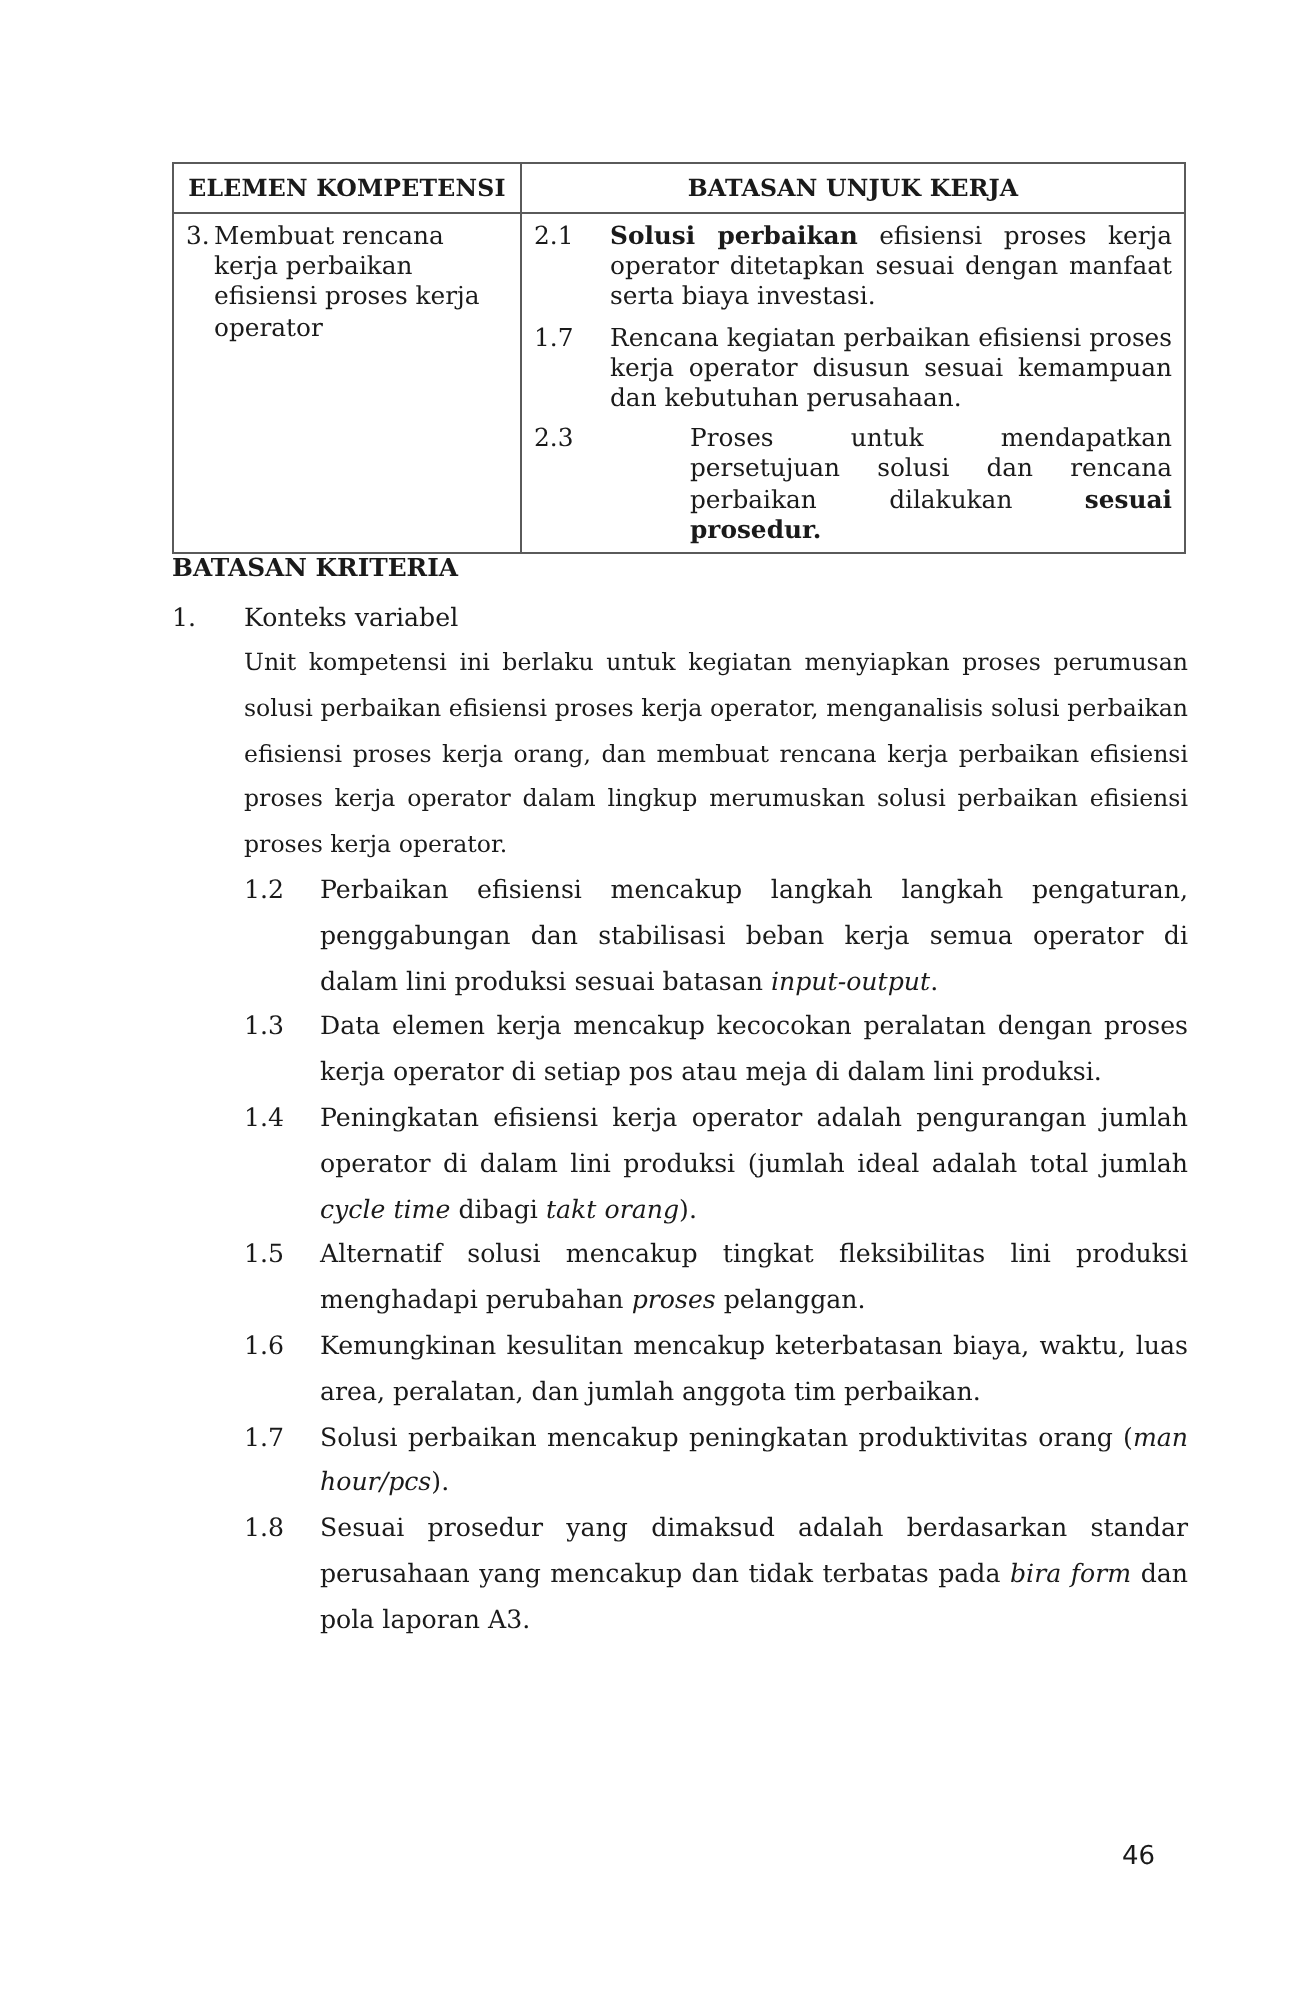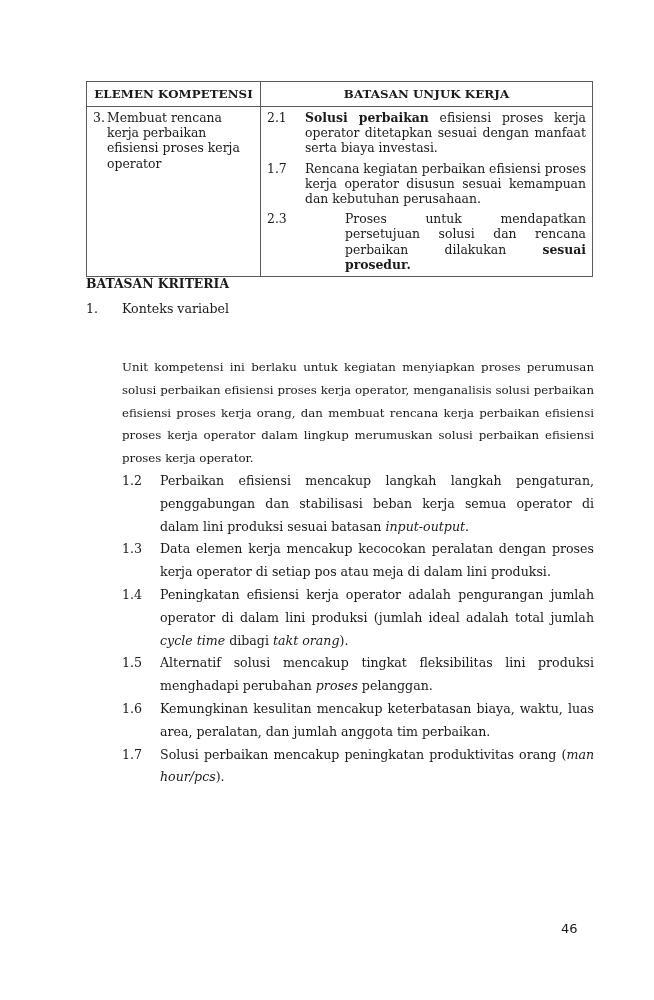--- a/index.html
+++ b/index.html
@@ -44,21 +44,21 @@
   }
   .list1 {
     position: absolute; left: 86px; top: 295px; width: 508px;
     font-size: 12.6px;
   }
   .l1 { display: flex; line-height: 19px; }
   .l1 .num { width: 36px; flex: none; }
   .item2 { display: flex; line-height: 22.8px; }
   .item2 .num { width: 38px; flex: none; }
   .item2 .txt { flex: 1; text-align: justify; }
-  .item2 .txt.small { font-size: 11.8px; margin-top: 36px; }
+  .item2 .txt.small { font-size: 11.8px; }
 
   .page-number {
     position: absolute; left: 561px; top: 917px; font-size: 13px;
     font-family: "DejaVu Sans", "Liberation Sans", sans-serif;
   }
 </style>
 </head>
 <body>
 
 <div class="page">
@@ -124,17 +124,21 @@
           <span class="txt"><span>Alternatif solusi mencakup tingkat fleksibilitas lini produksi menghadapi perubahan </span><i>proses</i><span> pelanggan.</span></span>
         </div>
         <div class="item2">
           <span class="num">1.6</span>
           <span class="txt"><span>Kemungkinan kesulitan mencakup keterbatasan biaya, waktu, luas area, peralatan, dan jumlah anggota tim perbaikan.</span></span>
         </div>
         <div class="item2">
           <span class="num">1.7</span>
           <span class="txt"><span>Solusi perbaikan mencakup peningkatan produktivitas orang (</span><i>man hour/pcs</i><span>).</span></span>
         </div>
+        <div class="item2">
+          <span class="num">1.8</span>
+          <span class="txt"><span>Sesuai prosedur yang dimaksud adalah berdasarkan standar perusahaan yang mencakup dan tidak terbatas pada </span><i>bira form</i><span> dan pola laporan A3.</span></span>
+        </div>
       </div>
   </div>
 
   <div class="page-number">46</div>
 </div>
 
 </body></html>

